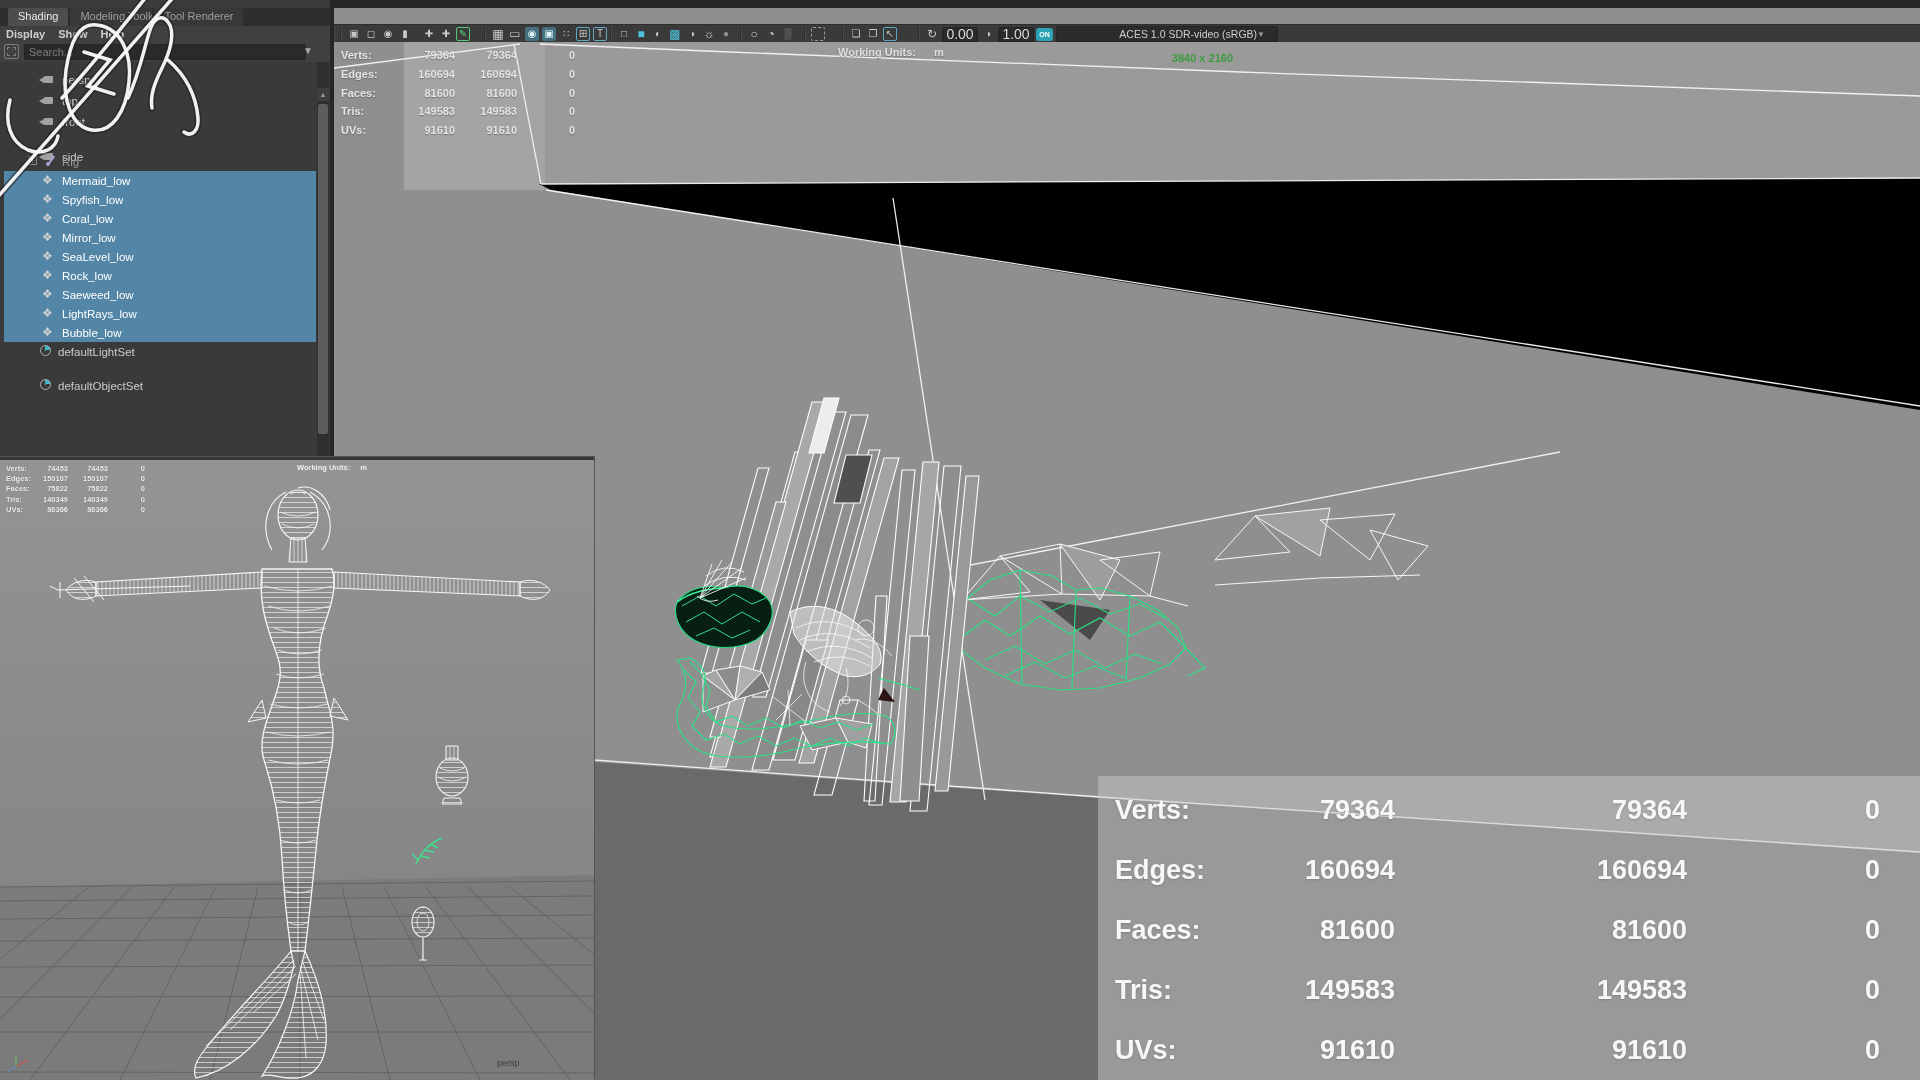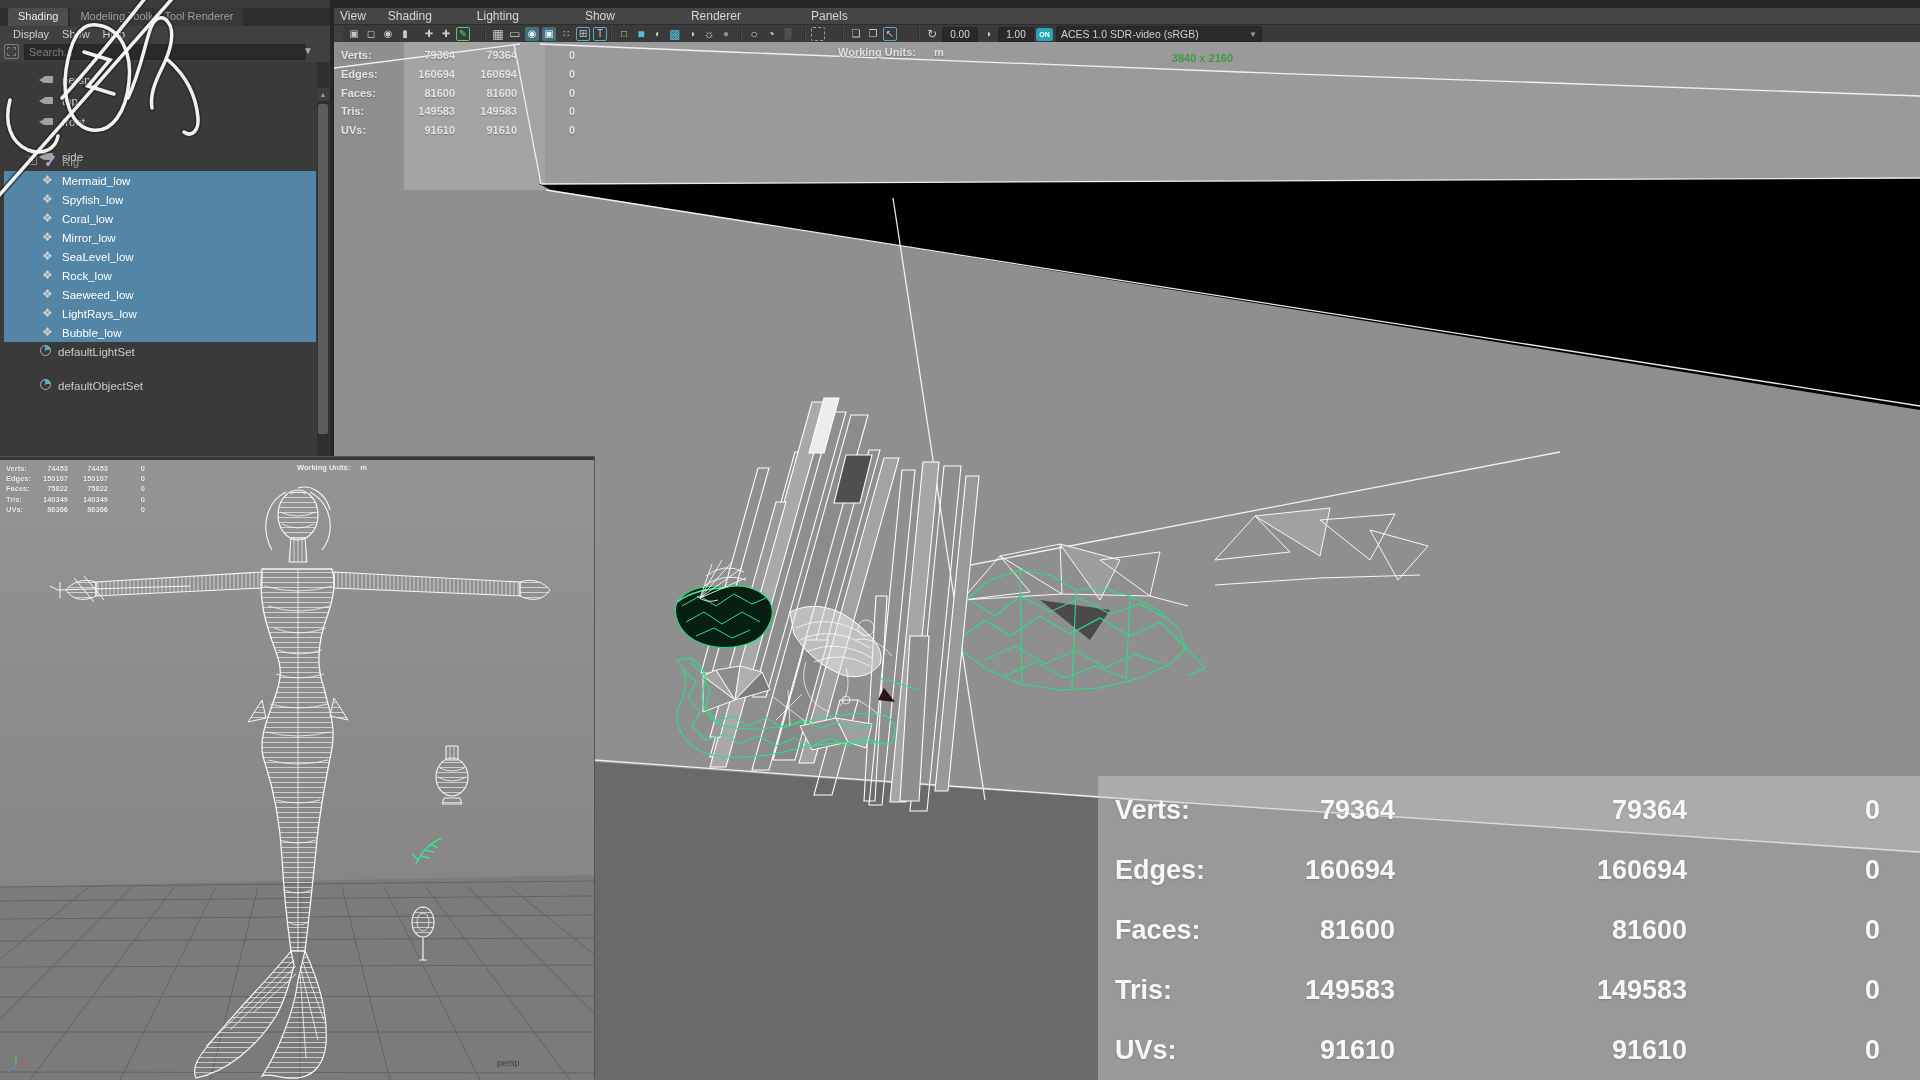--- a/index.html
+++ b/index.html
@@ -9,21 +9,21 @@
 
   
   #top-strip{left:0;top:0;width:1920px;height:8px;background:#262626;}
 
   
   #outliner{left:0;top:0;width:330px;height:1080px;background:#3b3b3b;z-index:4;}
   #ol-tabs{position:absolute;left:0;top:8px;width:330px;height:18px;background:#2e2e2e;display:flex;align-items:stretch;padding-left:8px;box-sizing:border-box;gap:2px;}
   .ol-tab{font-size:11px;color:#9f9f9f;background:#383838;padding:2px 10px 0 10px;white-space:nowrap;overflow:hidden;border-radius:2px 2px 0 0;}
   .ol-tab.active{background:#4d4d4d;color:#e9e9e9;}
   .ol-tab.clip{max-width:62px;}
-  #ol-menubar{position:absolute;left:0;top:26px;width:330px;height:15px;background:#404040;display:flex;gap:13px;padding-left:13px;align-items:center;}
+  #ol-menubar{position:absolute;left:0;top:26px;width:330px;height:15px;background:#404040;display:flex;gap:13px;padding-left:6px;align-items:center;font-weight:bold;}
   .ol-menu{font-size:11px;color:#cfcfcf;}
   #ol-searchrow{position:absolute;left:0;top:41px;width:330px;height:21px;background:#404040;}
   #filter-icon{position:absolute;left:4px;top:3px;width:13px;height:13px;border:1px solid #8d8d8d;border-radius:2px;opacity:.8;}
   #filter-icon:before{content:"";position:absolute;left:2px;top:2px;width:7px;height:7px;border:1px dashed #8d8d8d;}
   #ol-search{position:absolute;left:24px;top:3px;width:272px;height:14px;background:#2a2a2a;border:1px solid #242424;border-radius:2px;color:#bdbdbd;font-size:11px;padding:0 4px;outline:none;}
   #ol-search::placeholder{color:#7d7d7d;}
   #ol-filter-dd{position:absolute;left:303px;top:4px;font-size:10px;color:#a8a8a8;}
   #ol-list{position:absolute;left:0;top:62px;width:330px;height:395px;background:#3a3a3a;}
   .ol-row{position:absolute;left:4px;width:312px;height:19px;font-size:11.5px;color:#cccccc;display:flex;align-items:center;}
   .ol-row.sel{background:#5285a6;color:#ffffff;}
@@ -51,23 +51,23 @@
   .tbg{position:absolute;top:1px;height:16px;display:flex;align-items:center;gap:3px;}
   .tbi{width:14px;height:14px;border-radius:2px;font-size:10px;line-height:14px;text-align:center;color:#c9c9c9;}
   .tbi.big{font-size:12px;}
   .tbi.blue{background:#44707f;color:#dff3f8;}
   .tbi.bluebd{border:1px solid #5fa6c0;box-sizing:border-box;line-height:12px;}
   .tbi.teal{color:#4fc3dd;font-size:12px;}
   .tbi.greenbd{border:1px solid #58c878;color:#58c878;box-sizing:border-box;line-height:12px;}
   .tbi.dark{color:#8f8f8f;}
   .tbi.dashed{border:1px dashed #9a9a9a;box-sizing:border-box;}
   .tbsep{width:1px;height:12px;background:#2c2c2c;border-right:1px solid #4a4a4a;margin:0 2px;}
-  .tbfield{width:34px;height:13px;background:#2a2a2a;border:1px solid #242424;border-radius:2px;color:#d8d8d8;font-size:10px;text-align:center;padding:0;outline:none;}
+  .tbfield{width:34px;height:13px;background:#2a2a2a;border:1px solid #242424;border-radius:2px;color:#d8d8d8;font-size:14px;text-align:center;padding:0;outline:none;}
   #cm-on{width:17px;height:13px;border-radius:3px;background:#2aa3b4;color:#fff;font-size:7px;font-weight:bold;text-align:center;line-height:13px;}
-  #cm-combo{width:196px;height:14px;background:#2b2b2b;border:1px solid #242424;border-radius:2px;color:#cfcfcf;font-size:10.5px;display:flex;align-items:center;padding:0 4px;justify-content:space-between;}
+  #cm-combo{width:196px;height:14px;background:#2b2b2b;border:1px solid #242424;border-radius:2px;color:#cfcfcf;font-size:10.5px;display:flex;align-items:center;padding:0 12px;justify-content:flex-end;}
 
   
   #hud{left:341px;top:46px;z-index:3;font-size:11px;font-weight:bold;color:#e4e4e4;text-shadow:0 1px 1px rgba(50,50,50,.4);}
   .hud-row{display:flex;height:18.7px;align-items:center;}
   .hud-l{width:60px;text-align:left;}
   .hud-1{width:54px;text-align:right;}
   .hud-2{width:62px;text-align:right;}
   .hud-3{width:58px;text-align:right;}
   #wu{left:838px;top:46px;z-index:3;font-size:11px;font-weight:bold;color:#e0e0e0;text-shadow:0 1px 1px rgba(50,50,50,.4);}
   #wu .m{margin-left:18px;}
@@ -185,28 +185,20 @@
           <span class="lbl">defaultObjectSet</span>
         </div>
     </div>
     <div id="ol-scroll">
       <div id="ol-scroll-up">▲</div>
       <div id="ol-scroll-thumb"></div>
     </div>
   </div>
   <div id="panel-sep" class="abs"></div>
 
-  <div id="vp-menubar" class="abs">
-    <span class="vp-menu" style="margin-left:6px">View</span>
-    <span class="vp-menu" style="margin-left:22px">Shading</span>
-    <span class="vp-menu" style="margin-left:45px">Lighting</span>
-    <span class="vp-menu" style="margin-left:66px">Show</span>
-    <span class="vp-menu" style="margin-left:76px">Renderer</span>
-    <span class="vp-menu" style="margin-left:70px">Panels</span>
-  </div>
 
   <div id="vp-toolbar" class="abs">
     <div class="tbg" style="left:4px">
       <span class="tbsep"></span>
       <span class="tbi">▣</span>
       <span class="tbi">◻</span>
       <span class="tbi">◉</span>
       <span class="tbi">▮</span>
     </div>
     <div class="tbg" style="left:88px">

